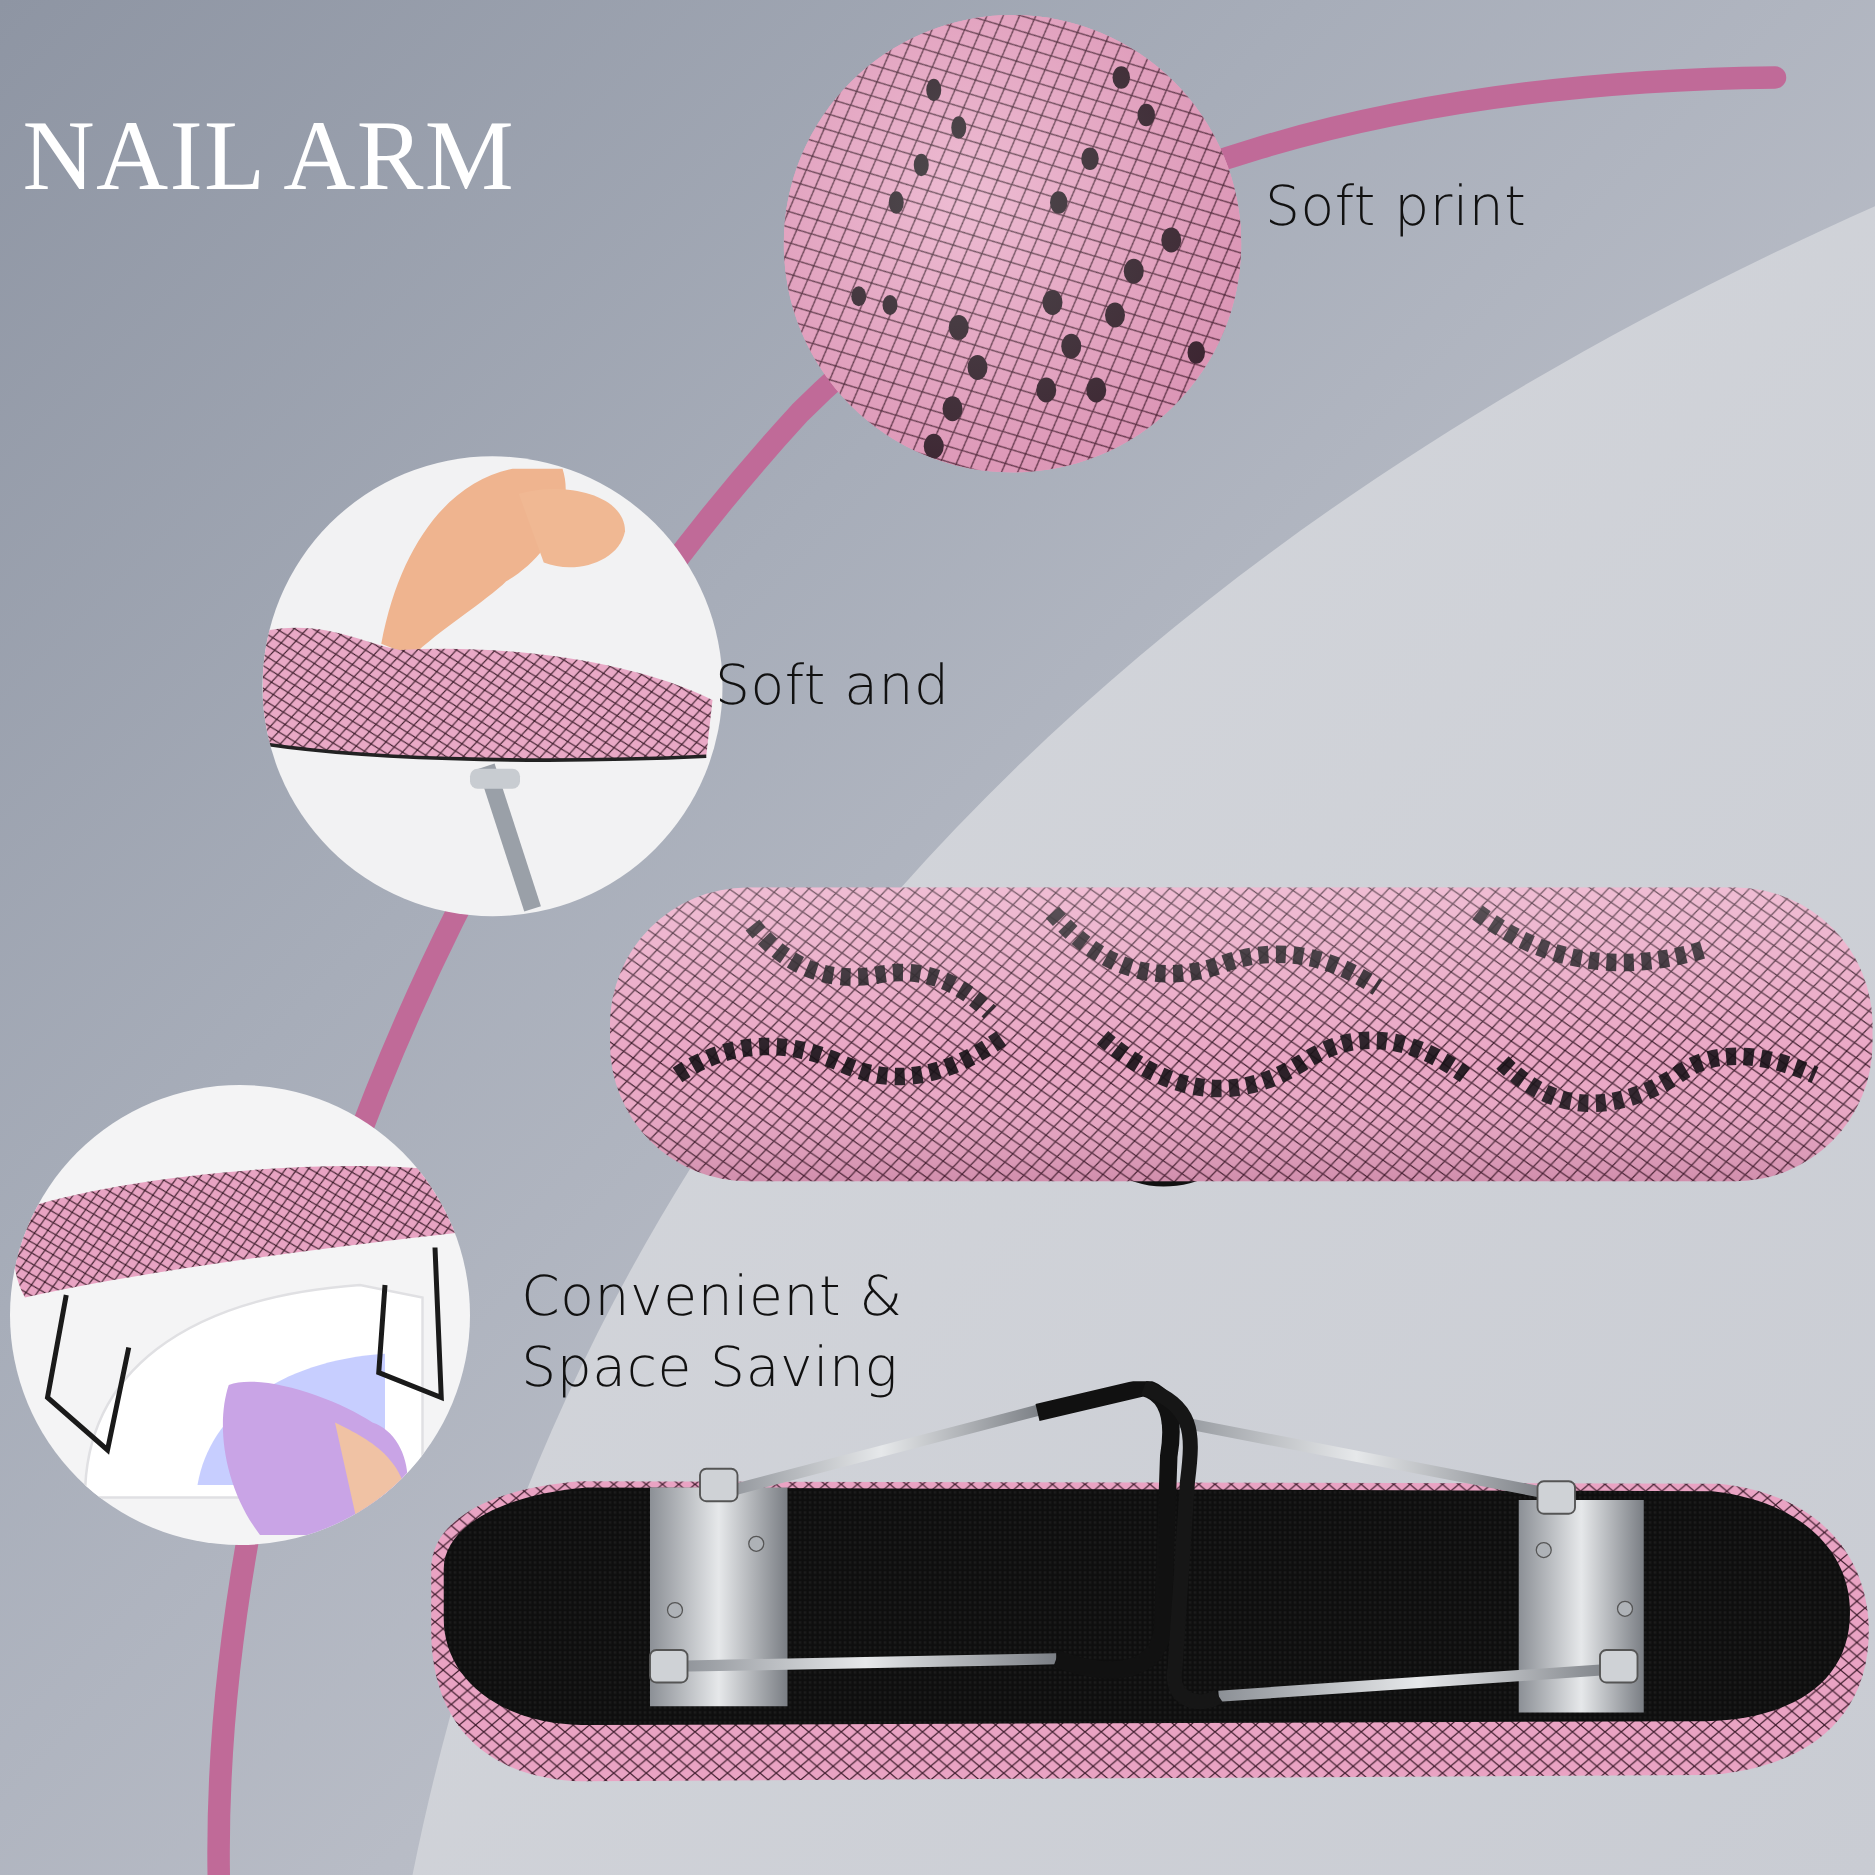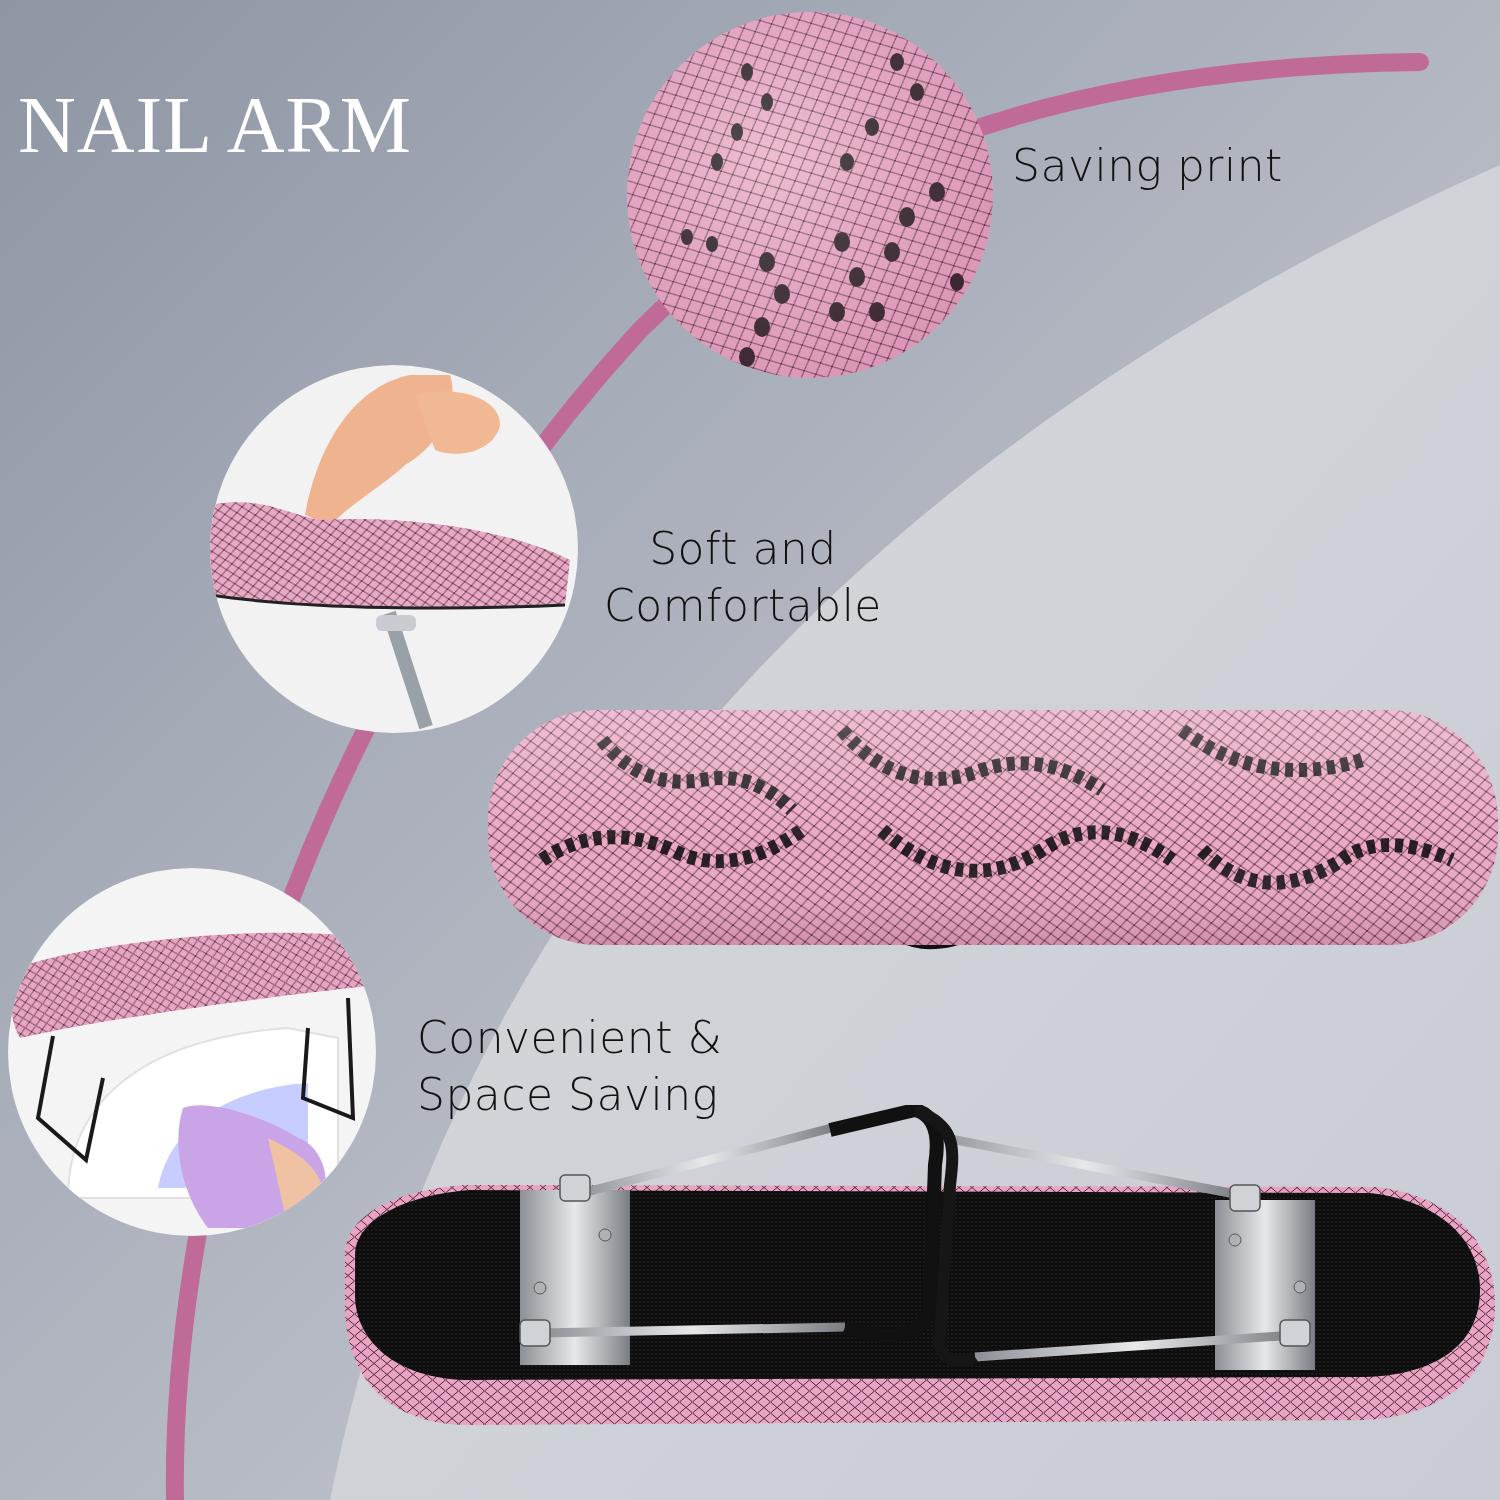--- a/index.html
+++ b/index.html
@@ -112,25 +112,24 @@
     <path d="M 260 270 C 290 285, 320 300, 320 350 L 280 360 Z" fill="#f0c2a4"></path>
 
     <path d="M 8 100 C 80 75, 250 55, 360 70 L 360 118 C 250 130, 100 150, 12 170 C 0 150, 0 115, 8 100 Z" fill="url(#scales3)"></path>
 
     <path d="M 45 168 L 30 250 L 78 292 L 95 210" fill="none" stroke="#1a1a1a" stroke-width="4"></path>
     <path d="M 300 160 L 295 230 L 345 250 L 340 130" fill="none" stroke="#1a1a1a" stroke-width="4"></path>
   </svg>
 </div>
 
 <div class="label" style="left:1012px; top:137px;">
-  <span>Saving print</span>
-</div>
-<div class="label" style="left:604px; top:520px;text-align:center;">
+  <span>Soft print</span>
+</div>
+<div class="label" style="left:572px; top:520px;">
   <span>Soft and</span>
-  <span>Comfortable</span>
 </div>
 <div class="label" style="left:393px; top:1009px;margin-left:24px;">
   <span>Convenient &amp;</span>
   <span>Space Saving</span>
 </div>
 
 <div class="product" style="left:482px; top:680px; width:1018px; height:300px;">
   <svg width="1018" height="300" viewBox="0 0 1018 300">
     <defs>
       <pattern id="scales4" width="14" height="12" patternUnits="userSpaceOnUse" patternTransform="rotate(-6)">

